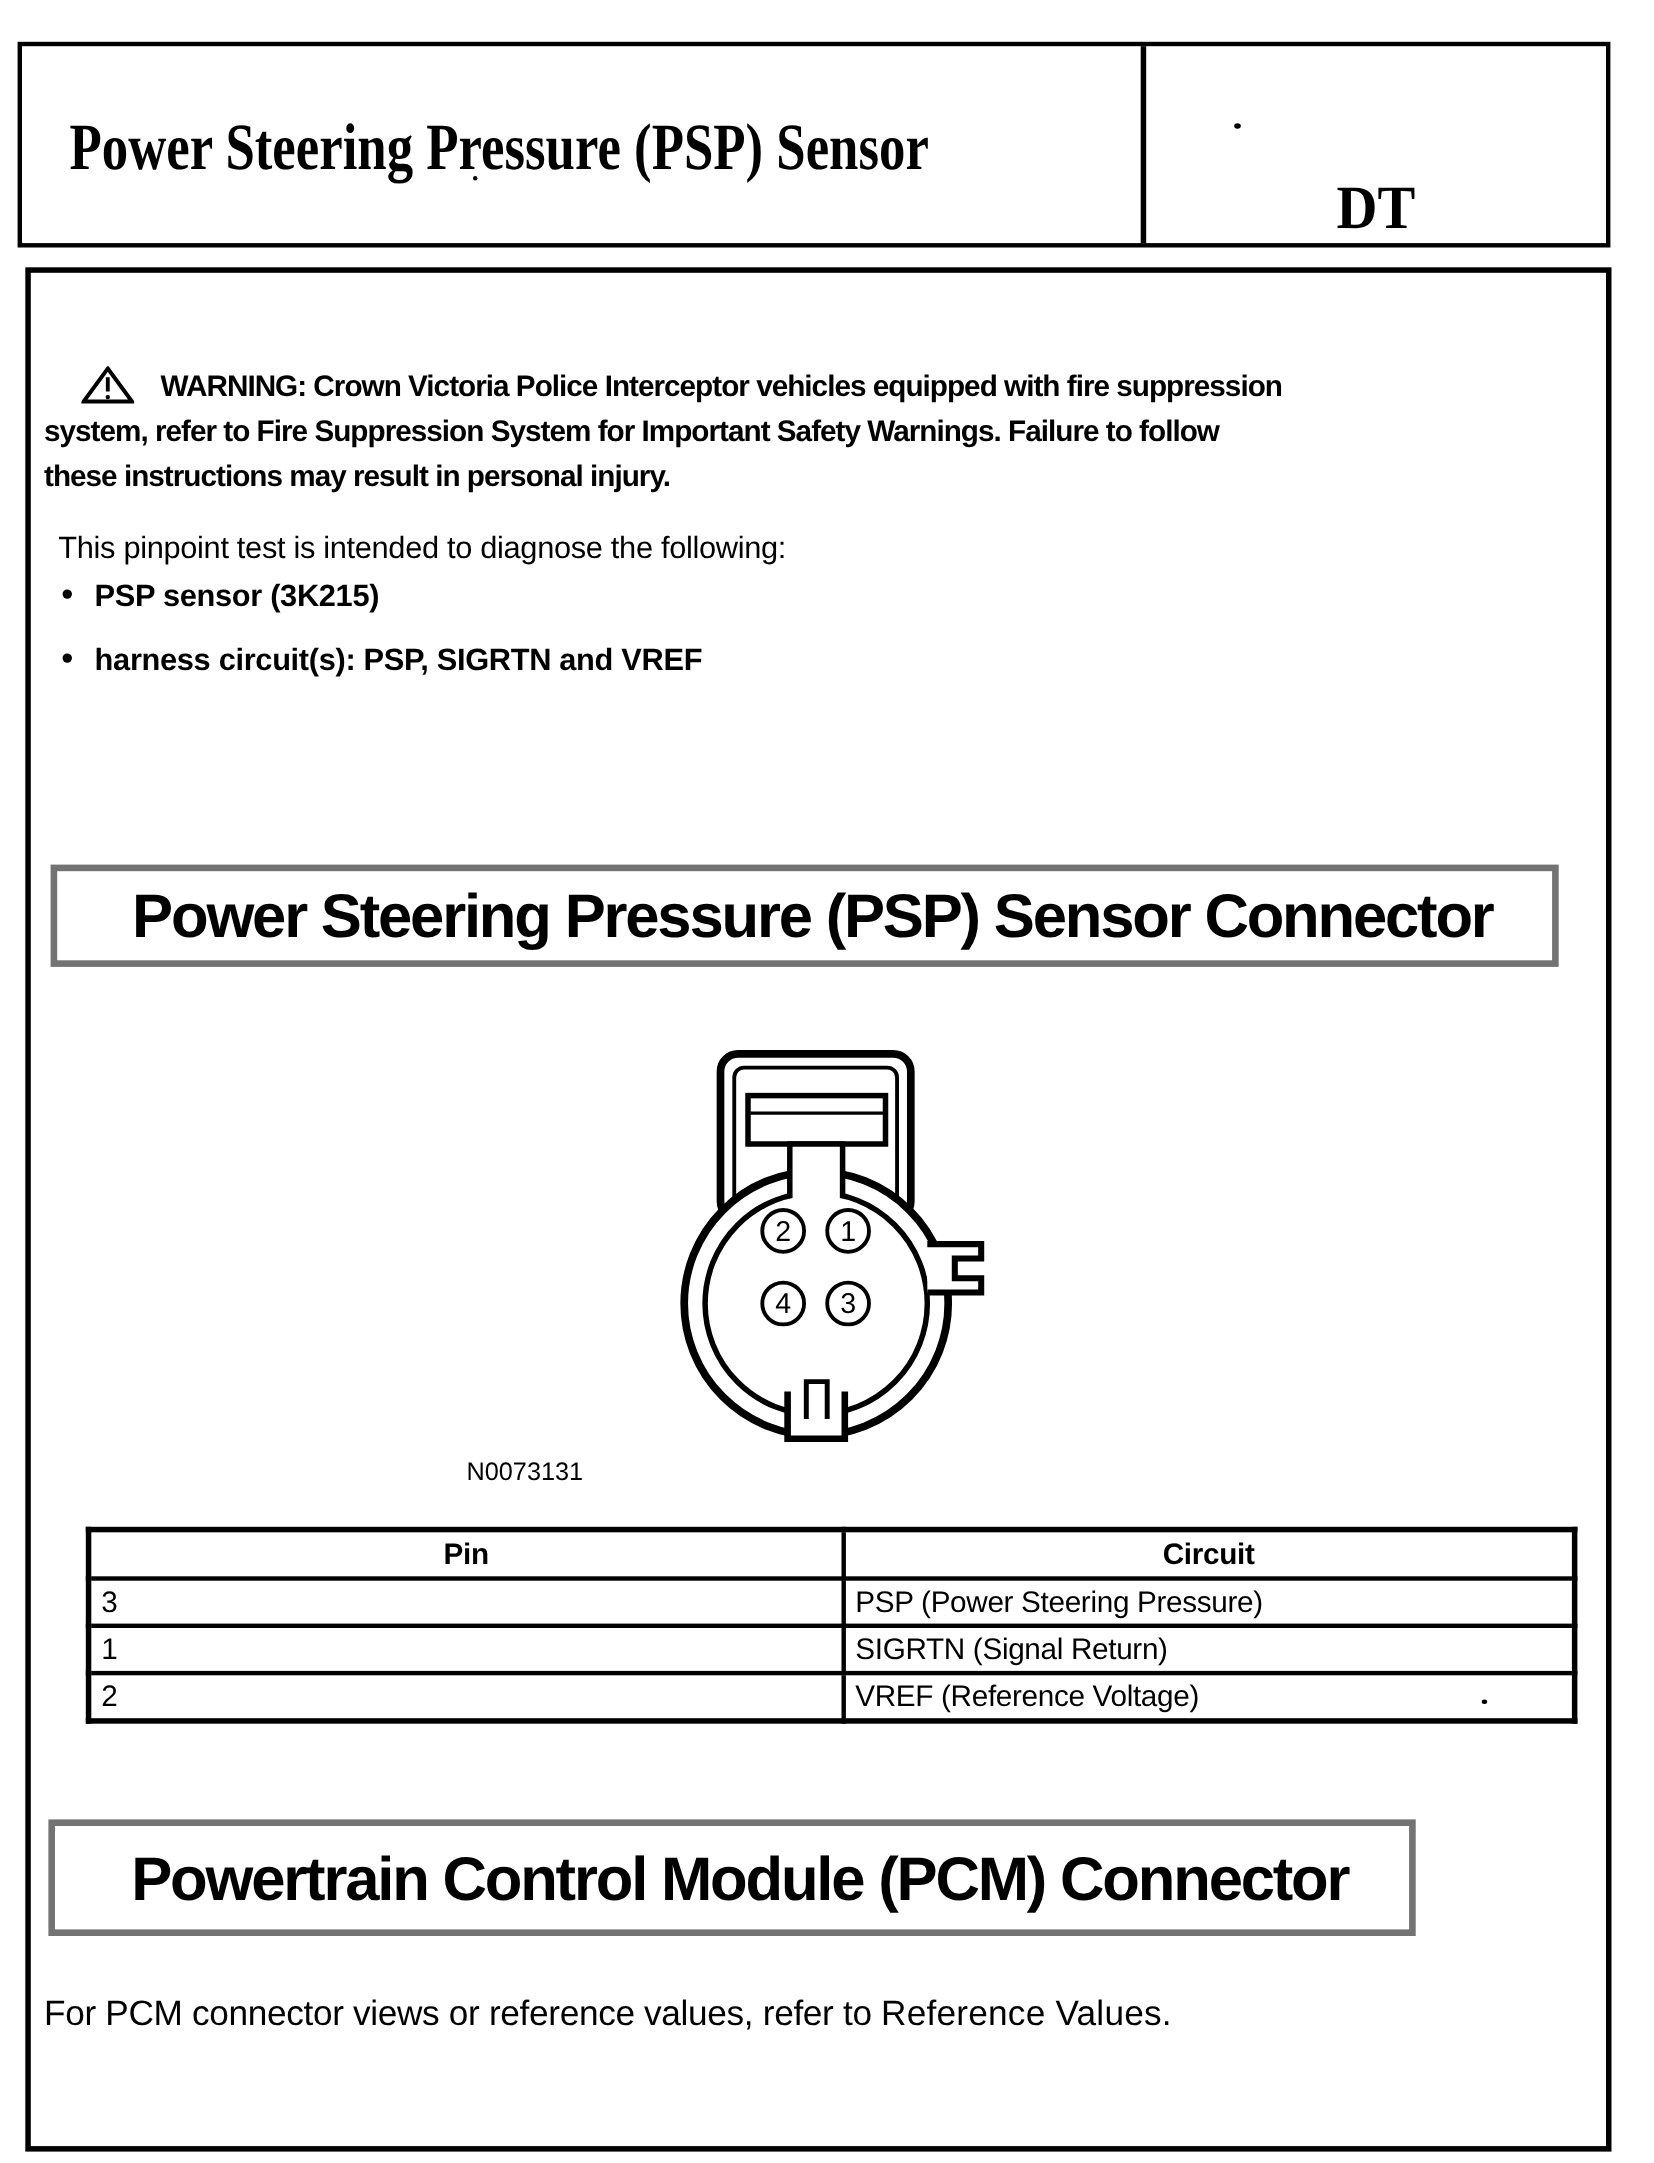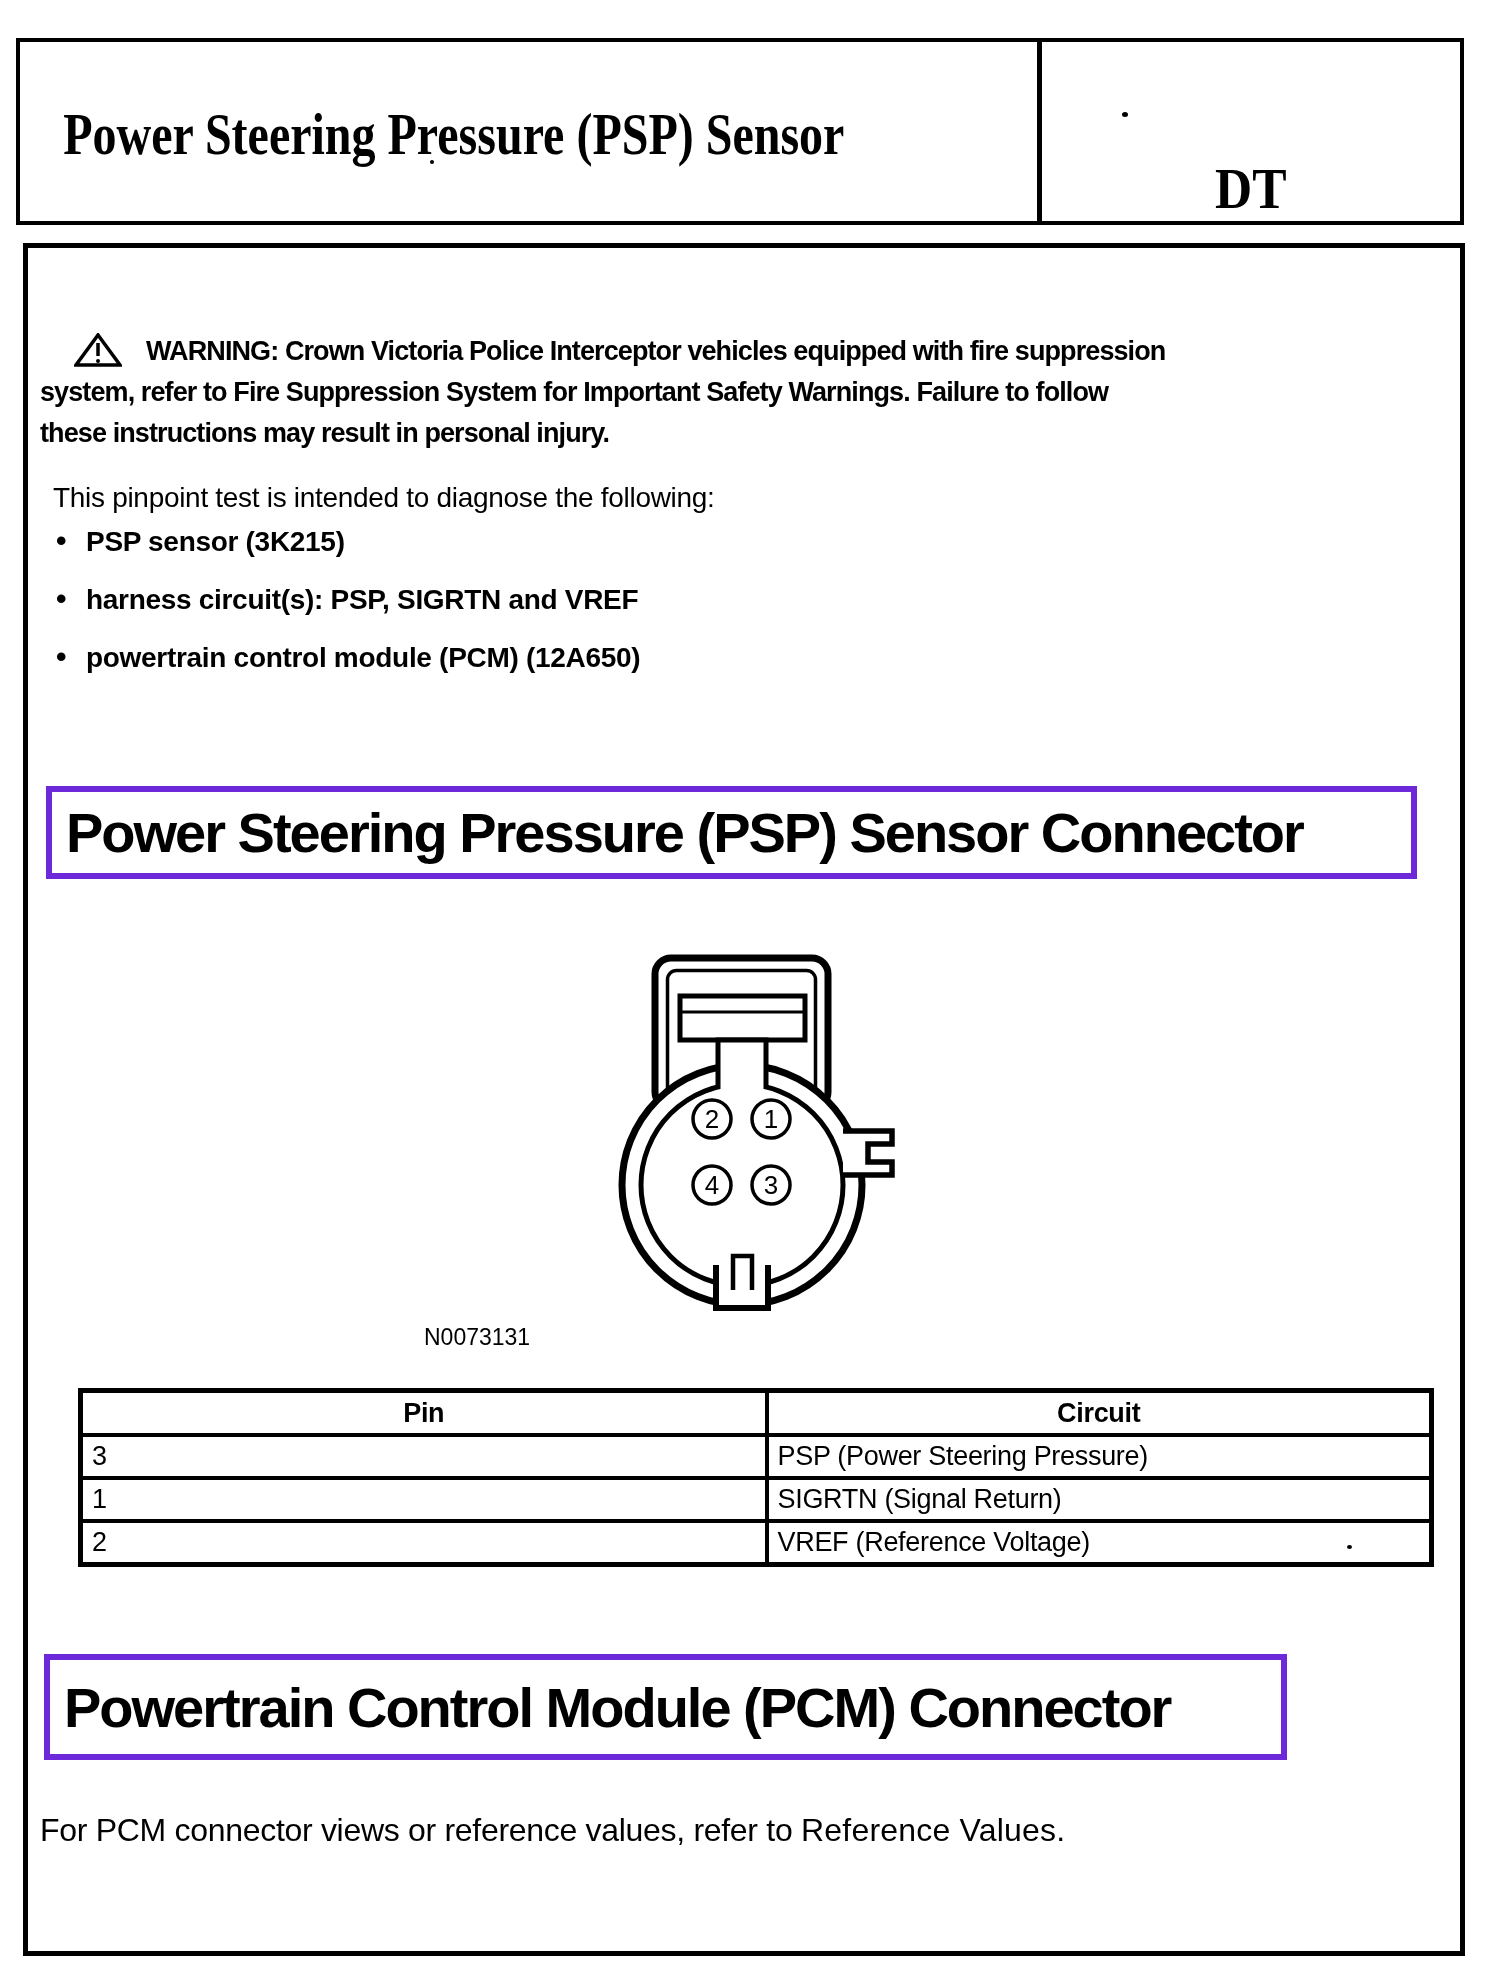--- a/index.html
+++ b/index.html
@@ -44,22 +44,22 @@
   .bullet-list{position:absolute;left:56px;top:528px;margin:0;padding:0;list-style:none;font-weight:bold;}
   .bullet-list li{
     position:relative;padding-left:30px;margin-bottom:30px;
     font-size:28px;line-height:28px;letter-spacing:-0.3px;
   }
   .bullet-list li::before{
     content:"\2022";position:absolute;left:0;top:-1px;font-size:30px;
   }
   
   .section-heading-box{
-    position:absolute;border:6px solid #6d28d9;box-sizing:border-box;
-    display:flex;align-items:center;overflow:hidden;
+    position:absolute;border:6px solid #737373;box-sizing:border-box;
+    display:flex;align-items:center;overflow:hidden;justify-content:center;
   }
   .psp-heading-box{left:46px;top:786px;width:1371px;height:93px;}
   .pcm-heading-box{left:44px;top:1654px;width:1243px;height:106px;}
   .section-heading-text{
     font-weight:bold;font-size:56px;letter-spacing:-2px;white-space:nowrap;
     padding-left:14px;
   }
   
   .connector-svg{position:absolute;left:510px;top:935px;}
   .figure-label{position:absolute;left:424px;top:1324px;font-size:23px;}
@@ -106,21 +106,20 @@
   </svg>
 </div>
 <div class="warning-text">WARNING: Crown Victoria Police Interceptor vehicles equipped with fire suppression
 system, refer to Fire Suppression System for Important Safety Warnings. Failure to follow
 these instructions may result in personal injury.</div>
 
 <div class="intro">This pinpoint test is intended to diagnose the following:</div>
 <ul class="bullet-list">
   <li>PSP sensor (3K215)</li>
   <li>harness circuit(s): PSP, SIGRTN and VREF</li>
-  <li>powertrain control module (PCM) (12A650)</li>
 </ul>
 
 <div class="section-heading-box psp-heading-box">
   <span class="section-heading-text">Power Steering Pressure (PSP) Sensor Connector</span>
 </div>
 
 <div class="connector-svg">
   <svg width="480" height="430" viewBox="0 0 480 430">
 
     <rect x="145" y="23" width="173" height="150" rx="16" fill="#fff" stroke="#000" stroke-width="7"></rect>

